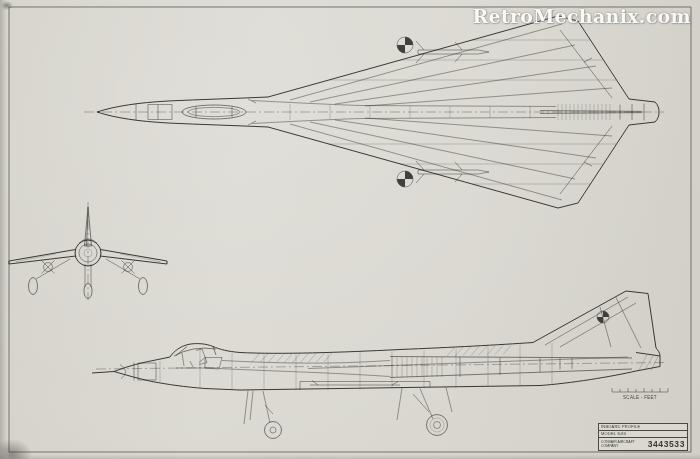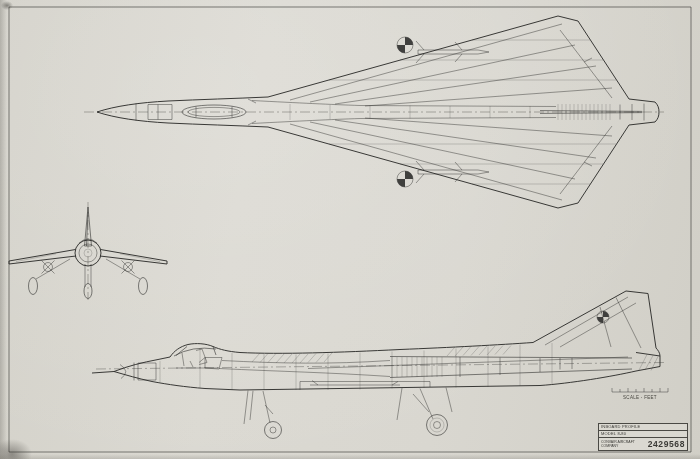--- a/index.html
+++ b/index.html
@@ -161,27 +161,28 @@
         <path class="wedge" d="M603,317 L603,311 A6,6 0 0 1 609,317 Z M603,317 L603,323 A6,6 0 0 1 597,317 Z"></path>
       </g>
     </g>
 
     <g>
       <path class="s-thin" d="M612,392 L668,392 M612,388 L612,392 M620,389 L620,392 M628,388 L628,392 M636,389 L636,392 M644,388 L644,392 M652,389 L652,392 M660,388 L660,392 M668,388 L668,392"></path>
       <text class="tiny-text" x="640" y="399" text-anchor="middle">SCALE - FEET</text>
     </g>
   </svg>
 
+  <div class="watermark">RetroMechanix.com</div>
 
   <div class="title-block">
     <div class="tb-row">INBOARD PROFILE</div>
     <div class="tb-row">MODEL 8-80</div>
     <div class="tb-bottom">
       <span class="tb-company">CONVAIR AIRCRAFT COMPANY</span>
-      <span class="tb-number">2429568</span>
+      <span class="tb-number">3443533</span>
     </div>
   </div>
 
   <div class="edge-left"></div>
   <div class="edge-bottom"></div>
   <div class="smudge-bl"></div>
   <div class="mark-tl"></div>
 </div>
 
 </body></html>

